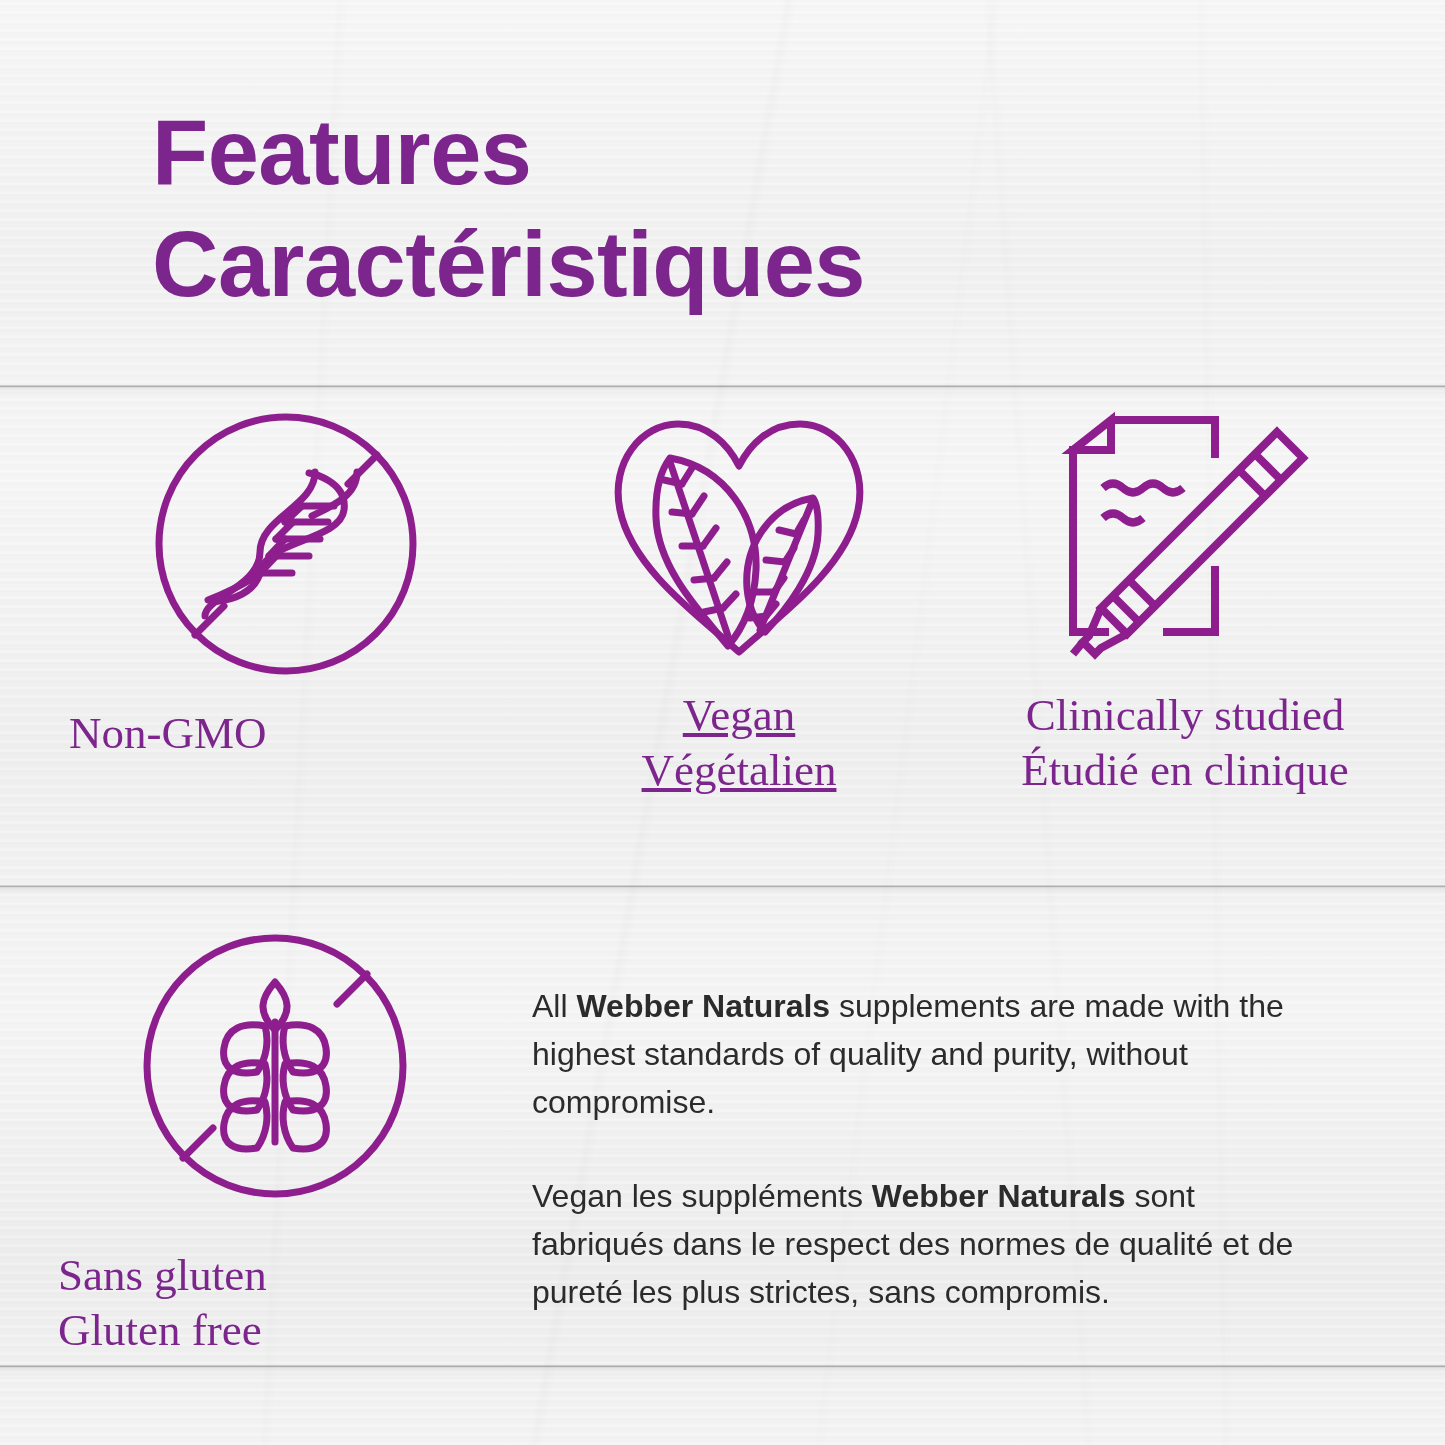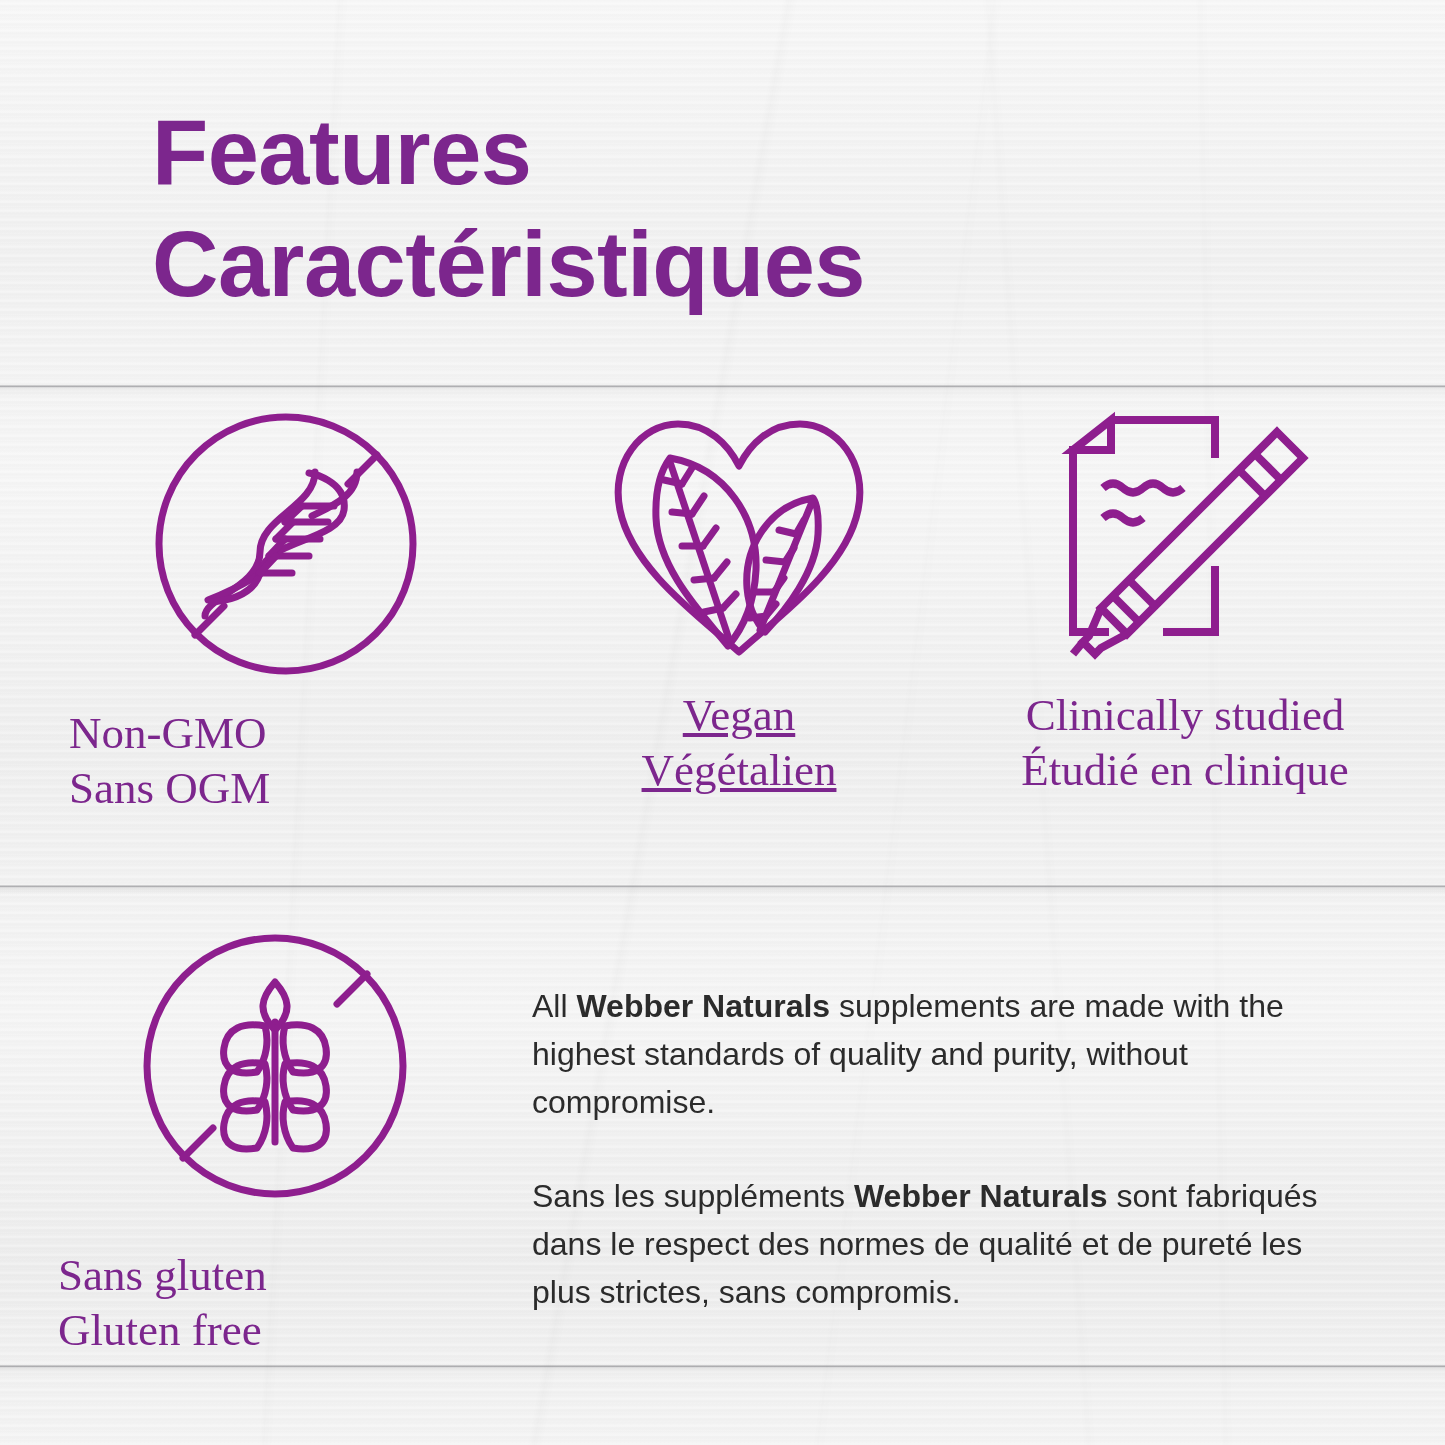--- a/index.html
+++ b/index.html
@@ -212,21 +212,20 @@
             <line x1="107" y1="163" x2="140" y2="163"></line>
 
             <line x1="133" y1="112" x2="150" y2="96"></line>
             <line x1="124" y1="129" x2="141" y2="112"></line>
             <line x1="117" y1="146" x2="133" y2="129"></line>
             <line x1="108" y1="163" x2="124" y2="146"></line>
           </svg>
         </span>
         <div class="feature-label">
           <div>Non-GMO</div>
-          <div>Sans OGM</div>
         </div>
       </div>
 
       <div class="feature-cell cell-vegan">
         <span class="icon-art">
           <svg width="262" height="250" viewBox="0 0 262 250" fill="none" stroke="#8E1E8E" stroke-width="7" stroke-linecap="round" stroke-linejoin="round" aria-hidden="true">
 
             <path d="M131 242
                      C 96 210 24 160 12 100
                      C 2 52 34 14 70 14
@@ -330,19 +329,19 @@
           </svg>
         </span>
         <div class="feature-label">
           <div>Sans gluten</div>
           <div>Gluten free</div>
         </div>
       </div>
 
       <div class="copy-block">
         <p class="copy-para"><span>All </span><b>Webber Naturals</b><span> supplements are made with the highest standards of quality and purity, without compromise.</span></p>
-        <p class="copy-para"><span>Sans les suppléments </span><b>Webber Naturals</b><span> sont fabriqués dans le respect des normes de qualité et de pureté les plus strictes, sans compromis.</span></p>
+        <p class="copy-para"><span>Vegan les suppléments </span><b>Webber Naturals</b><span> sont fabriqués dans le respect des normes de qualité et de pureté les plus strictes, sans compromis.</span></p>
       </div>
 
     </div>
 
   </div>
 </div>
 
 </body></html>

